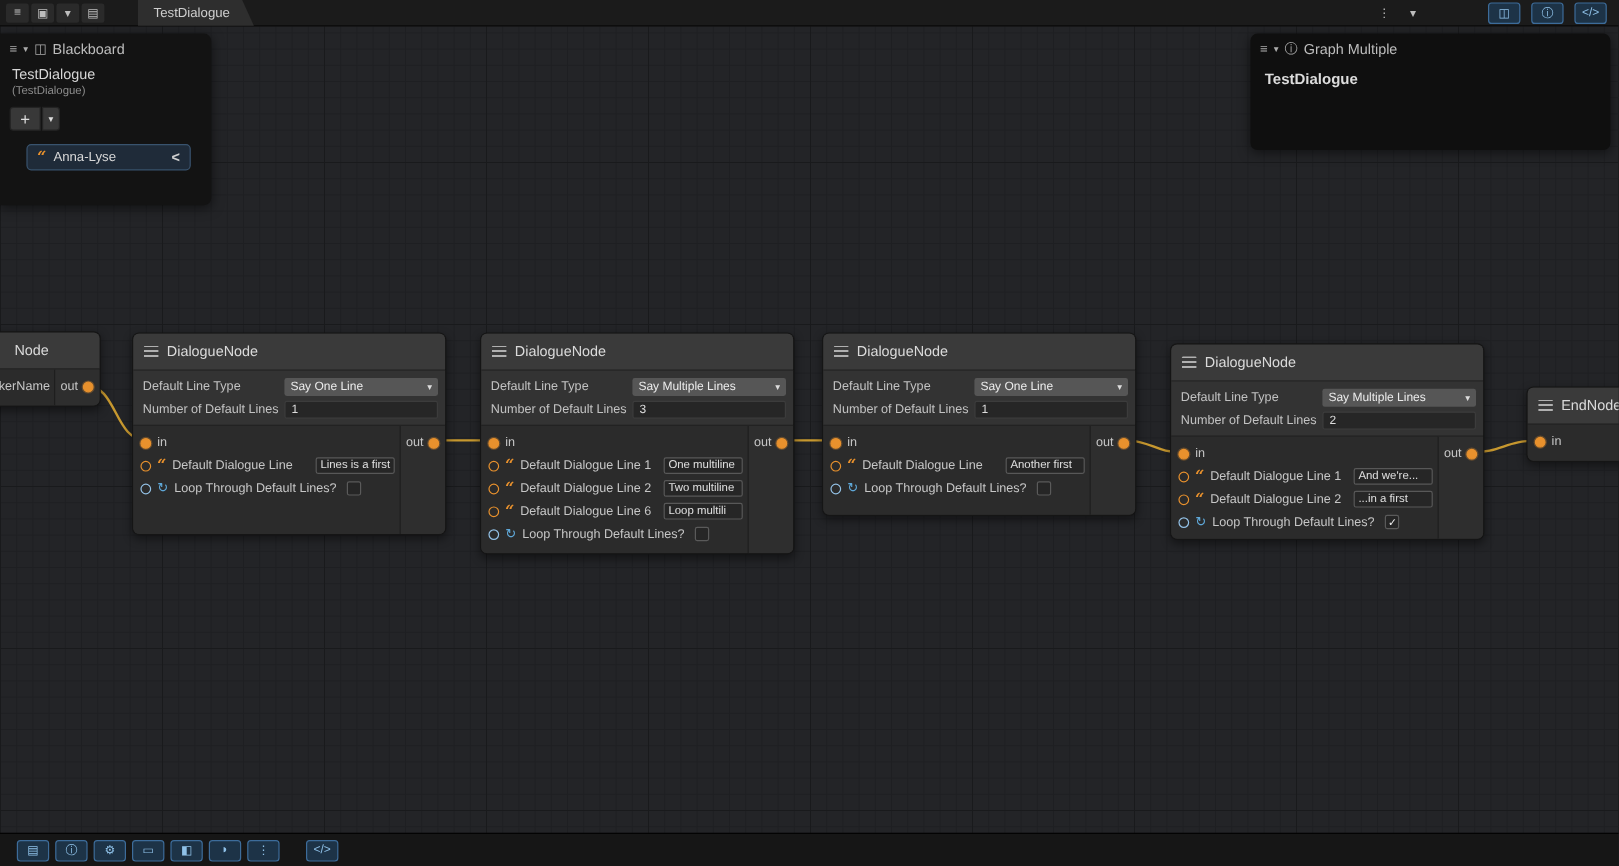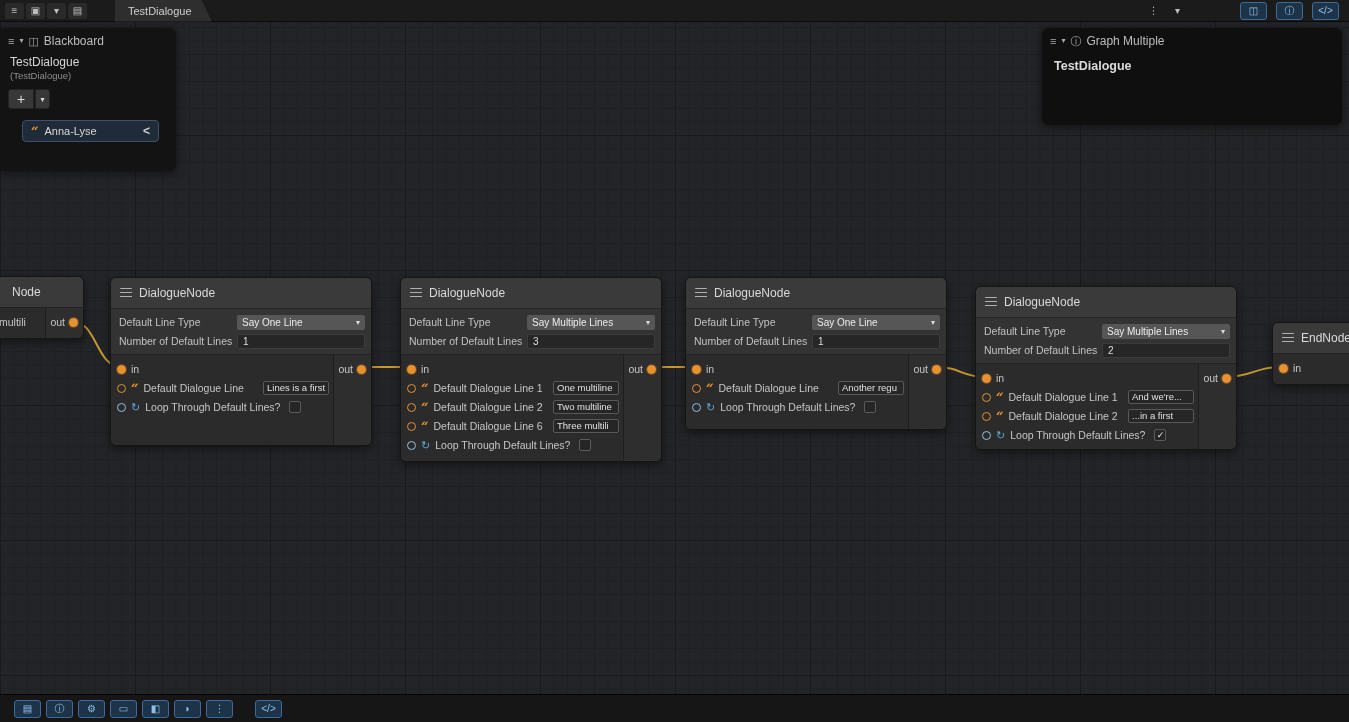--- a/index.html
+++ b/index.html
@@ -111,21 +111,21 @@
       <path d="M1224,377 C1254,377 1252,367 1284,367" fill="none" stroke="#c7982f" stroke-width="2"></path>
     </svg>
   <div id="nodes-layer">
       <div class="node partial" style="left: -124px; top: 276px; width: 206px;">
         <div class="node-title">
           <span class="title-label">Node</span>
         </div>
         <div class="node-ports">
           <div class="ports-left">
             <div class="port-row">
-              <span class="port-label">multili</span>
+              <span class="port-label">kerName</span>
             </div>
           </div>
           <div class="ports-right">
             <div class="out-row">
               <span class="port-label">out</span>
               <span class="port filled"></span>
             </div>
           </div>
         </div>
       </div>
@@ -207,21 +207,21 @@
             <div class="port-row">
               <span class="port"></span>
               <span class="row-icon quote">“</span>
               <span class="port-label">Default Dialogue Line 2</span>
               <div class="port-field">Two multiline</div>
             </div>
             <div class="port-row">
               <span class="port"></span>
               <span class="row-icon quote">“</span>
               <span class="port-label">Default Dialogue Line 6</span>
-              <div class="port-field">Three multili</div>
+              <div class="port-field">Loop multili</div>
             </div>
             <div class="port-row">
               <span class="port bool"></span>
               <span class="row-icon loop">↻</span>
               <span class="port-label">Loop Through Default Lines?</span>
               <div class="checkbox"></div>
             </div>
           </div>
           <div class="ports-right">
             <div class="out-row">
@@ -252,21 +252,21 @@
         <div class="node-ports">
           <div class="ports-left" style="padding-bottom: 14px;">
             <div class="port-row">
               <span class="port filled"></span>
               <span class="port-label">in</span>
             </div>
             <div class="port-row">
               <span class="port"></span>
               <span class="row-icon quote">“</span>
               <span class="port-label">Default Dialogue Line</span>
-              <div class="port-field">Another regu</div>
+              <div class="port-field">Another first</div>
             </div>
             <div class="port-row">
               <span class="port bool"></span>
               <span class="row-icon loop">↻</span>
               <span class="port-label">Loop Through Default Lines?</span>
               <div class="checkbox"></div>
             </div>
           </div>
           <div class="ports-right">
             <div class="out-row">

